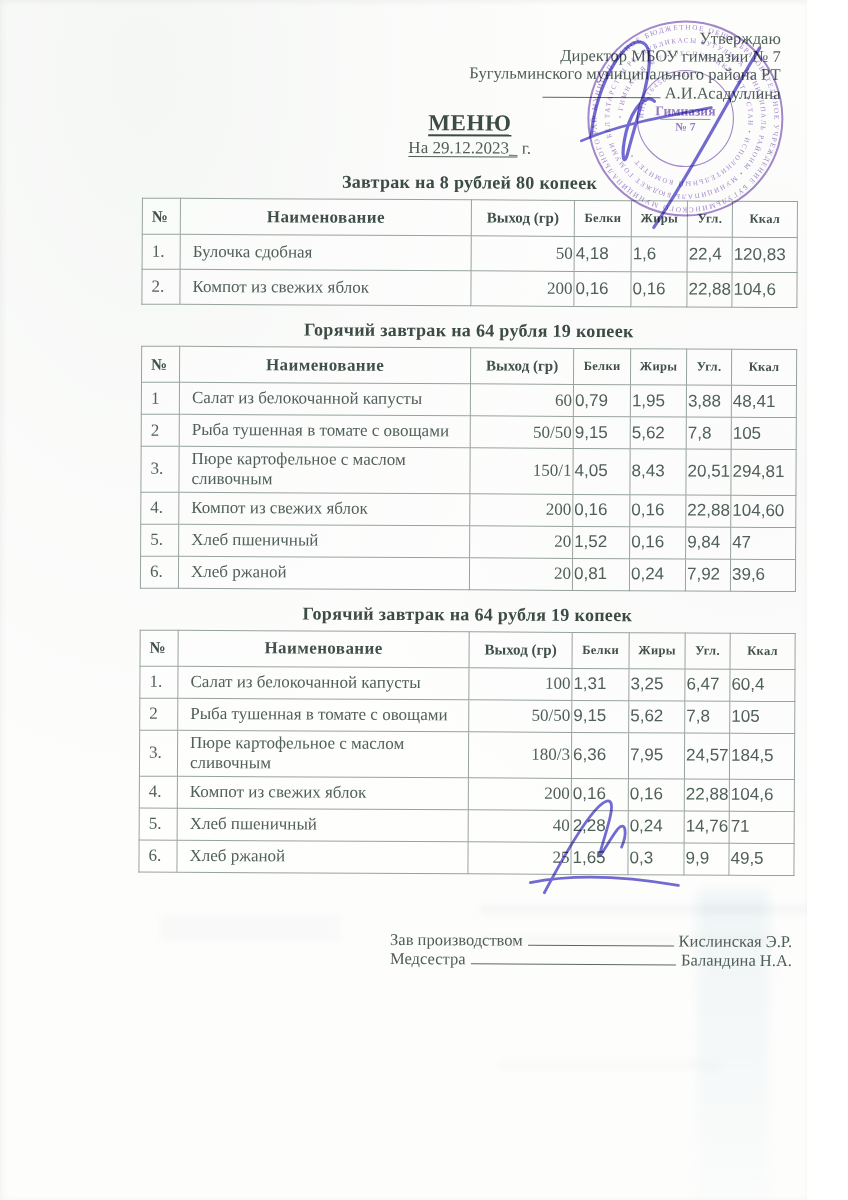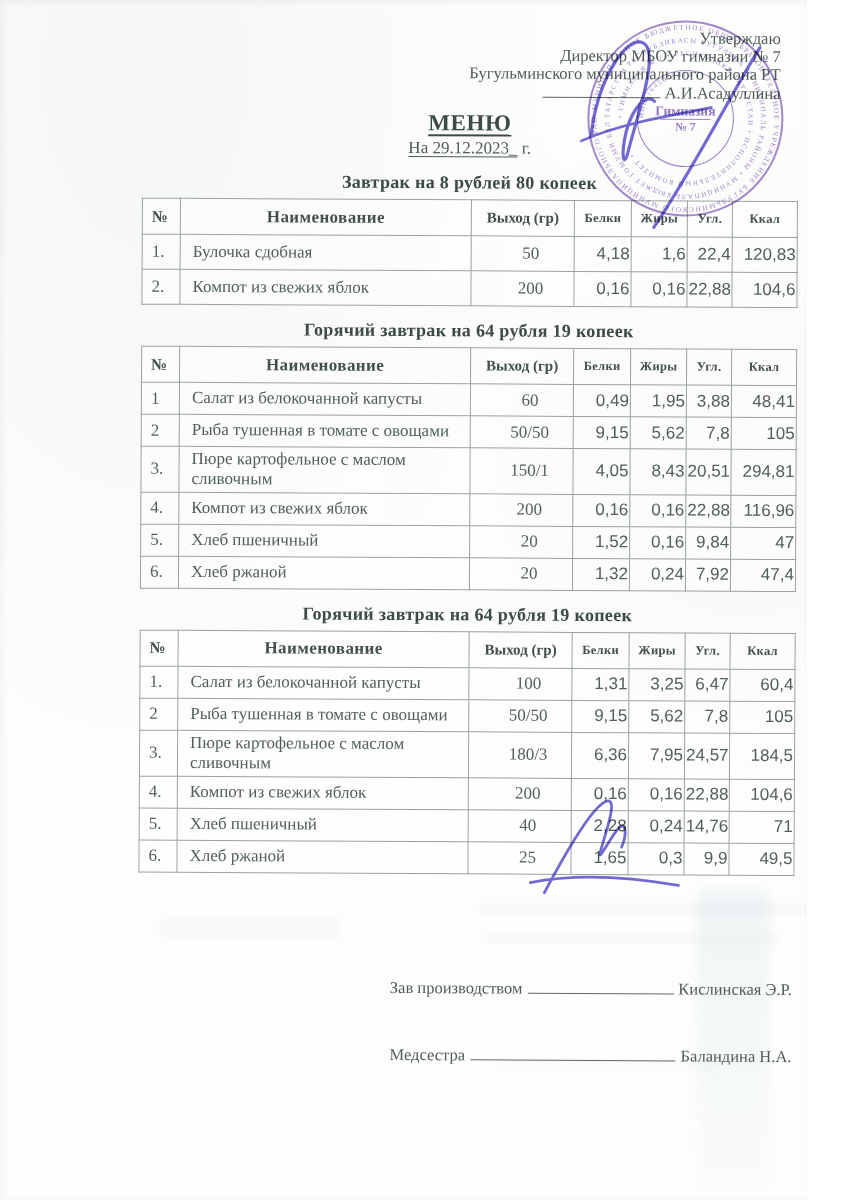--- a/index.html
+++ b/index.html
@@ -33,30 +33,30 @@
     background:rgba(255,255,255,.4);}
   table.menu th, table.menu td{border:1px solid #98a39d;vertical-align:middle;overflow:hidden;}
   table.menu thead th{height:33px;color:#41504a;}
   th.h0{font-size:16px;font-weight:bold;text-align:left;padding-left:9px;}
   th.h1{font-size:17px;font-weight:bold;letter-spacing:.4px;}
   th.h2{font-size:15px;font-weight:bold;}
   th.h3,th.h4,th.h5,th.h6{font-size:12.5px;font-weight:bold;letter-spacing:.3px;}
   table.menu td{font-size:17px;color:#506058;}
   td.c0{text-align:left;padding-left:9px;font-size:16px;}
   td.c1{text-align:left;padding:2px 10px 2px 12px;line-height:1.2;}
-  td.c2{text-align:center;font-size:16px;padding-left:17px;}
-  td.c3,td.c4,td.c5,td.c6{text-align:right;
+  td.c2{text-align:right;font-size:16px;padding-left:17px;}
+  td.c3,td.c4,td.c5,td.c6{text-align:left;
     font-family:"Liberation Sans","DejaVu Sans",sans-serif;font-size:15px;color:#4d5c55;}
   table.t-first td{height:30px;}
   table.t-rest td{height:27px;}
 
   
   .signoff{width:402px;margin:56px 0 0 395px;font-size:16.5px;color:#4e5d56;}
   .signoff-row{display:flex;align-items:baseline;line-height:19px;}
-  .signoff-row .role{white-space:nowrap;margin-top:48px;}
+  .signoff-row .role{white-space:nowrap;}
   .signoff-row .line{flex:1;border-bottom:1.2px solid #5a6a62;height:13px;margin:0 5px;}
   .signoff-row .name{white-space:nowrap;}
 
   
   .stamp-svg{position:absolute;left:583px;top:14px;mix-blend-mode:multiply;opacity:.82;}
   .sig-svg{position:absolute;mix-blend-mode:multiply;}
   .stamp-ring-text{fill:#8d6cbe;letter-spacing:1.6px;}
   .stamp-center-1{fill:#7b59b4;font-weight:bold;}
   .stamp-center-2{fill:#7b59b4;font-weight:bold;}
 
@@ -162,21 +162,21 @@
         <th class="h4">Жиры</th>
         <th class="h5">Угл.</th>
         <th class="h6">Ккал</th>
       </tr>
         </thead>
       <tbody>
           <tr>
             <td class="c0">1</td>
             <td class="c1">Салат из белокочанной капусты</td>
             <td class="c2">60</td>
-            <td class="c3">0,49</td>
+            <td class="c3">0,79</td>
             <td class="c4">1,95</td>
             <td class="c5">3,88</td>
             <td class="c6">48,41</td>
           </tr>
           <tr>
             <td class="c0">2</td>
             <td class="c1">Рыба тушенная в томате с овощами</td>
             <td class="c2">50/50</td>
             <td class="c3">9,15</td>
             <td class="c4">5,62</td>
@@ -192,39 +192,39 @@
             <td class="c5">20,51</td>
             <td class="c6">294,81</td>
           </tr>
           <tr>
             <td class="c0">4.</td>
             <td class="c1">Компот из свежих яблок</td>
             <td class="c2">200</td>
             <td class="c3">0,16</td>
             <td class="c4">0,16</td>
             <td class="c5">22,88</td>
-            <td class="c6">116,96</td>
+            <td class="c6">104,60</td>
           </tr>
           <tr>
             <td class="c0">5.</td>
             <td class="c1">Хлеб пшеничный</td>
             <td class="c2">20</td>
             <td class="c3">1,52</td>
             <td class="c4">0,16</td>
             <td class="c5">9,84</td>
             <td class="c6">47</td>
           </tr>
           <tr>
             <td class="c0">6.</td>
             <td class="c1">Хлеб ржаной</td>
             <td class="c2">20</td>
-            <td class="c3">1,32</td>
+            <td class="c3">0,81</td>
             <td class="c4">0,24</td>
             <td class="c5">7,92</td>
-            <td class="c6">47,4</td>
+            <td class="c6">39,6</td>
           </tr>
         </tbody>
     </table>
 
     <div class="center-block">
       <div class="section-title">Горячий завтрак на 64 рубля 19 копеек</div>
     </div>
     <table class="menu t-rest">
       <colgroup>
           <col style="width:38px">

